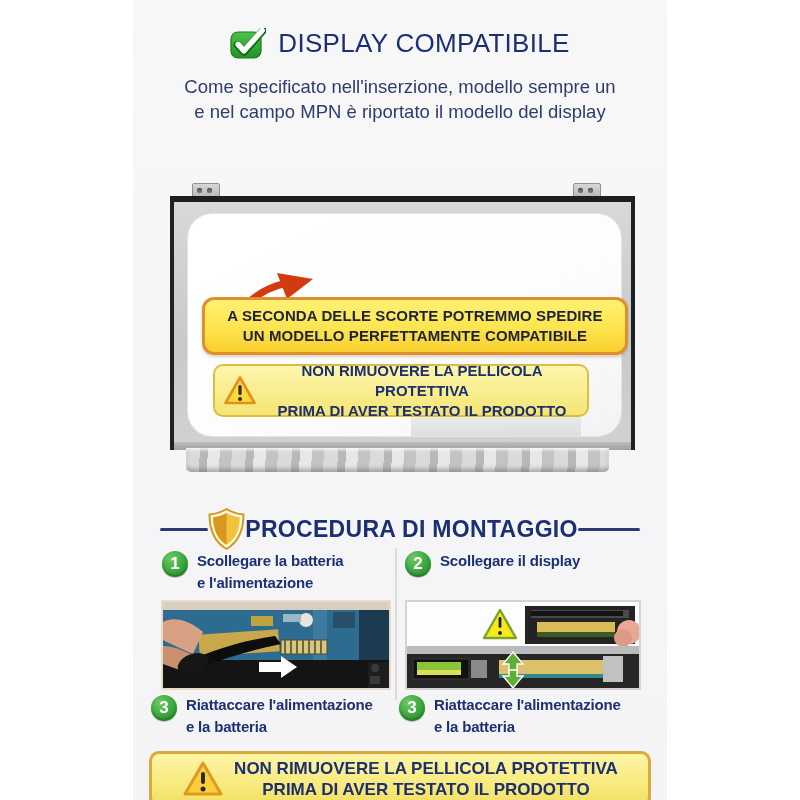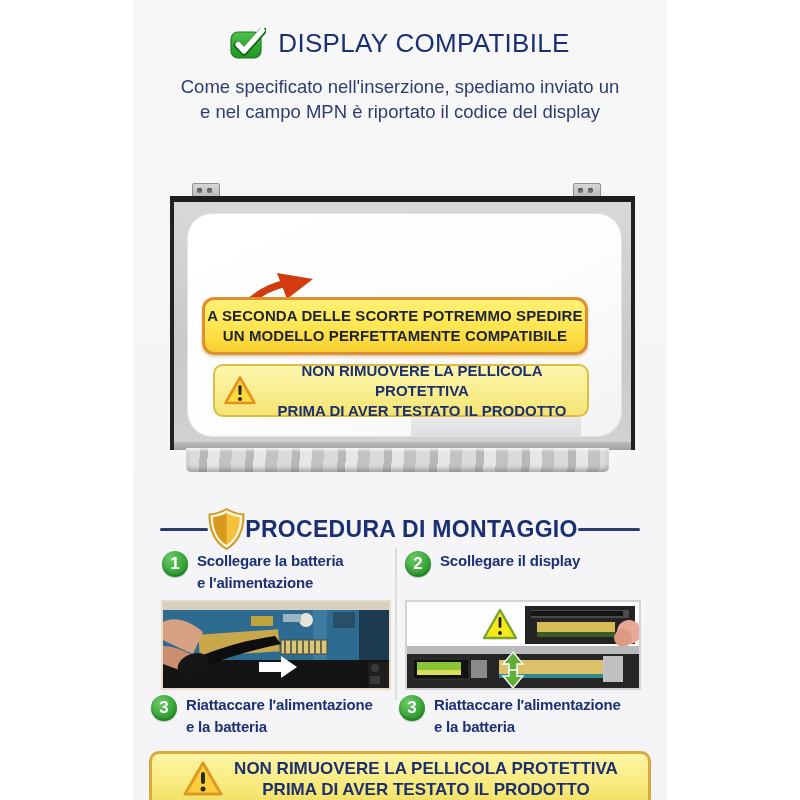--- a/index.html
+++ b/index.html
@@ -52,21 +52,21 @@
     background:repeating-linear-gradient(93deg,#d9dadb 0 14px,#b7b8ba 14px 22px,#e6e7e8 22px 34px,#c2c3c5 34px 46px);
     box-shadow:inset 0 2px 3px rgba(255,255,255,.8), inset 0 -3px 4px rgba(90,90,92,.45);
   }
   .red-arrow{position:absolute;left:55px;top:88px;width:96px;height:58px;}
 
   .note{
     position:absolute;box-sizing:border-box;text-align:center;font-weight:bold;
     display:flex;flex-direction:column;justify-content:center;
   }
   .note-stock{
-    left:32px;top:114px;width:386px;height:58px;border-radius:12px;
+    left:32px;top:114px;width:426px;height:58px;border-radius:12px;
     border:3px solid #e08f2e;
     background:linear-gradient(180deg,#fff173 0%,#ffe44e 55%,#f7cf2e 100%);
     box-shadow:0 2px 3px rgba(120,80,0,.25);
     color:#1d2338;font-size:15px;line-height:20px;letter-spacing:.1px;
   }
   .note-film{
     left:43px;top:181px;width:376px;height:53px;border-radius:10px;
     border:2px solid #dcbd44;
     background:linear-gradient(180deg,#fdf6ae 0%,#f9ecv82 60%,#f6e679 100%);
     background:linear-gradient(180deg,#fdf6ae 0%,#f8ec8a 60%,#f5e474 100%);
@@ -125,22 +125,22 @@
               <stop offset="1" stop-color="#1f9424"></stop>
           </linearGradient>
         </defs>
         <path d="M7.5 17 L14 24 L33 2.5" fill="none" stroke="#0e6a12" stroke-width="7.6" stroke-linecap="round" stroke-linejoin="round"></path>
         <path d="M8 16.4 L14 22.8 L32.2 2.4" fill="none" stroke="#ffffff" stroke-width="5.4" stroke-linecap="round" stroke-linejoin="round"></path>
       </svg>
       <span class="hdr-title">DISPLAY COMPATIBILE</span>
     </div>
 
     <div class="intro">
-      <div>Come specificato nell'inserzione, spediamo inviato un</div>
-      <div>e nel campo MPN è riportato il codice del display</div>
+      <div>Come specificato nell'inserzione, modello sempre un</div>
+      <div>e nel campo MPN è riportato il modello del display</div>
     </div>
 
     <div class="laptop">
       <div class="bracket b-left">
           <span class="hole h1"></span>
           <span class="hole h2"></span>
         </div>
       <div class="bracket b-right">
           <span class="hole h1"></span>
           <span class="hole h2"></span>

